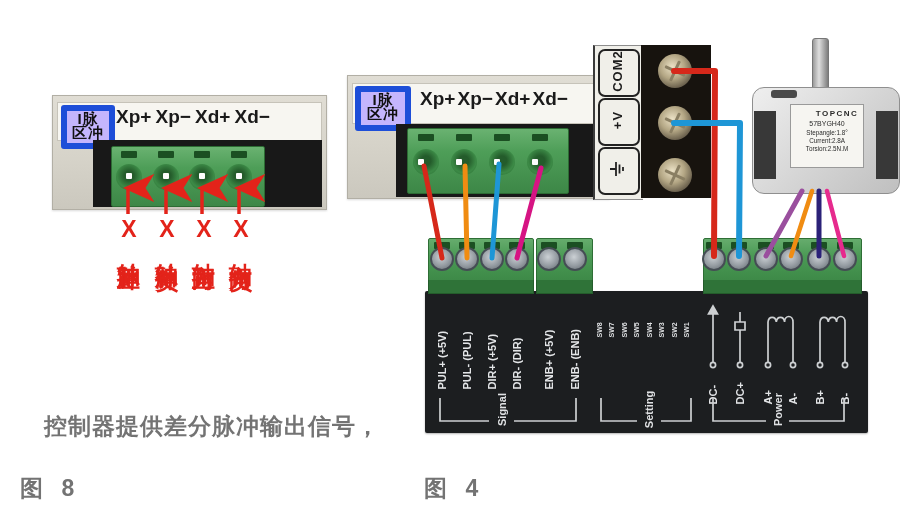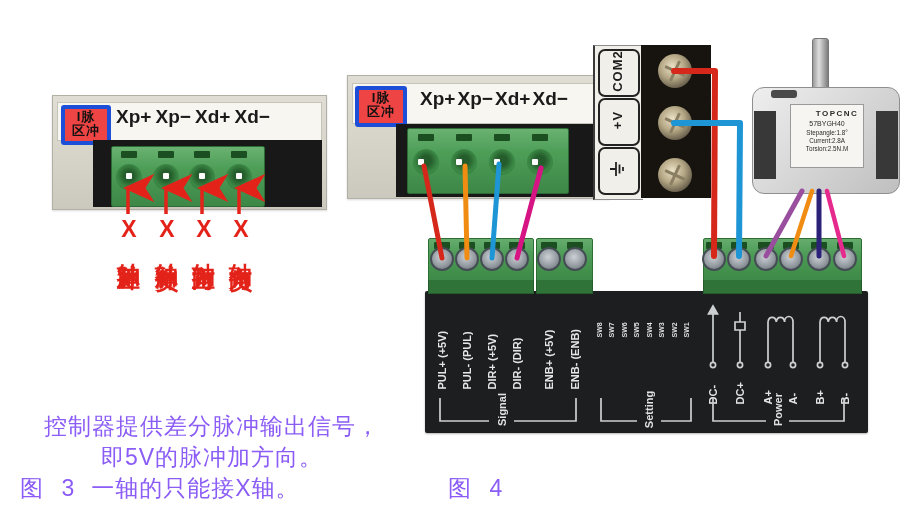--- a/index.html
+++ b/index.html
@@ -4,22 +4,22 @@
 <style>
   html,body{margin:0;padding:0;background:#fff;}
   .canvas{position:relative;width:916px;height:516px;background:#ffffff;overflow:hidden;
           font-family:"Liberation Sans","DejaVu Sans",sans-serif;color:#151515;}
   .abs{position:absolute;}
 
   
   .panel{background:linear-gradient(180deg,#e0ddd4 0%,#d6d3c9 55%,#cbc8be 100%);
          border:1px solid #b2afa5;box-shadow:0 1px 2px rgba(0,0,0,.15);}
   .wstrip{background:#f7f6f1;border:1px solid #c6c3b9;}
-  .portbox{border:4px solid #1d4ed8;border-radius:3px;background:#ef4444;
-           font-size:13px;font-weight:bold;line-height:14px;color:#111;
+  .portbox{border:6px solid #1d4ed8;border-radius:3px;background:#c4b5fd;
+           font-size:15px;font-weight:bold;line-height:14px;color:#111;
            text-align:center;padding-top:1px;letter-spacing:1px;}
   .terms{display:flex;justify-content:space-between;font-size:19px;font-weight:bold;color:#1a1a1a;}
   .slot{background:#181818;}
   .gconn{background:linear-gradient(180deg,#6ab271 0%,#4e9e58 35%,#3d8747 100%);
          border:1px solid #2c6b33;border-radius:2px;}
   .gslot{position:absolute;width:16px;height:7px;background:#1b4f22;border-radius:1px;}
   .ghole{position:absolute;width:26px;height:26px;border-radius:50%;
          background:radial-gradient(circle at 50% 45%,#245c2b 25%,#3c8a46 62%,#2b6b33 100%);}
   .pdot{position:absolute;width:6px;height:6px;background:#fdfdfd;border-radius:1px;}
 
@@ -55,21 +55,21 @@
          border:1px solid #2e6e35;border-radius:2px 2px 0 0;}
   .gskirt{position:absolute;top:280px;height:13px;background:#2f7338;border:1px solid #245c2b;border-top:none;}
   .bpin{position:absolute;width:24px;height:24px;border-radius:50%;border:2px solid #454d54;
         background:radial-gradient(circle at 45% 40%,#ccd1d5 0%,#949ba1 55%,#60676e 100%);box-sizing:border-box;}
   .blabel{position:absolute;height:13px;font-size:11px;font-weight:bold;color:#e3e5e7;
           text-align:left;white-space:nowrap;}
   .swlabel{position:absolute;height:9px;font-size:7px;font-weight:bold;color:#dfe1e3;text-align:left;white-space:nowrap;}
   .secword{position:absolute;height:13px;font-size:11px;font-weight:bold;color:#dfe1e3;text-align:center;white-space:nowrap;}
 
   
-  .cap{font-size:23px;font-weight:400;color:#8b5cf6;letter-spacing:1px;white-space:nowrap;}
+  .cap{font-size:23px;font-weight:700;color:#737373;letter-spacing:1px;white-space:nowrap;}
   .figno{word-spacing:10px;}
 </style>
 </head>
 <body>
 
 <div class="canvas">
 
   <div class="abs panel" style="left:52px;top:95px;width:273px;height:113px;"></div>
   <div class="abs wstrip" style="left:57px;top:102px;width:263px;height:37px;"></div>
   <div class="abs portbox" style="left:61px;top:105px;width:42px;height:31px;">
@@ -265,22 +265,20 @@
       <polyline points="674,71 715,71 714,256" stroke-width="6" stroke="#d6281a"></polyline>
       <polyline points="674,123 740,123 739,256" stroke-width="6" stroke="#1e96d6"></polyline>
       <polyline points="802,191 766,256" stroke-width="5" stroke="#9a4f9e"></polyline>
       <polyline points="812,191 791,256" stroke-width="4.5" stroke="#f08c12"></polyline>
       <polyline points="819,191 819,256" stroke-width="5" stroke="#2b2178"></polyline>
       <polyline points="827,191 844,256" stroke-width="4.5" stroke="#e62a8d"></polyline>
     </g>
   </svg>
 
   <div class="abs cap" style="left:14px;top:411px;width:396px;text-align:center;">控制器提供差分脉冲输出信号，</div>
-  <div class="abs cap" style="left:14px;top:442px;width:396px;text-align:center;">即5V的脉冲加方向。</div>
   <div class="abs cap" style="left:20px;top:473px;display:flex;gap:16px;">
-    <span class="figno">图 3</span>
-    <span>一轴的只能接X轴。</span>
-  </div>
-  <div class="abs cap" style="left:424px;top:473px;display:flex;gap:4px;margin-left:24px;">
+    <span class="figno">图 8</span>
+  </div>
+  <div class="abs cap" style="left:424px;top:473px;display:flex;gap:4px;">
     <span class="figno">图 4</span>
   </div>
 
 </div>
 
 </body></html>

